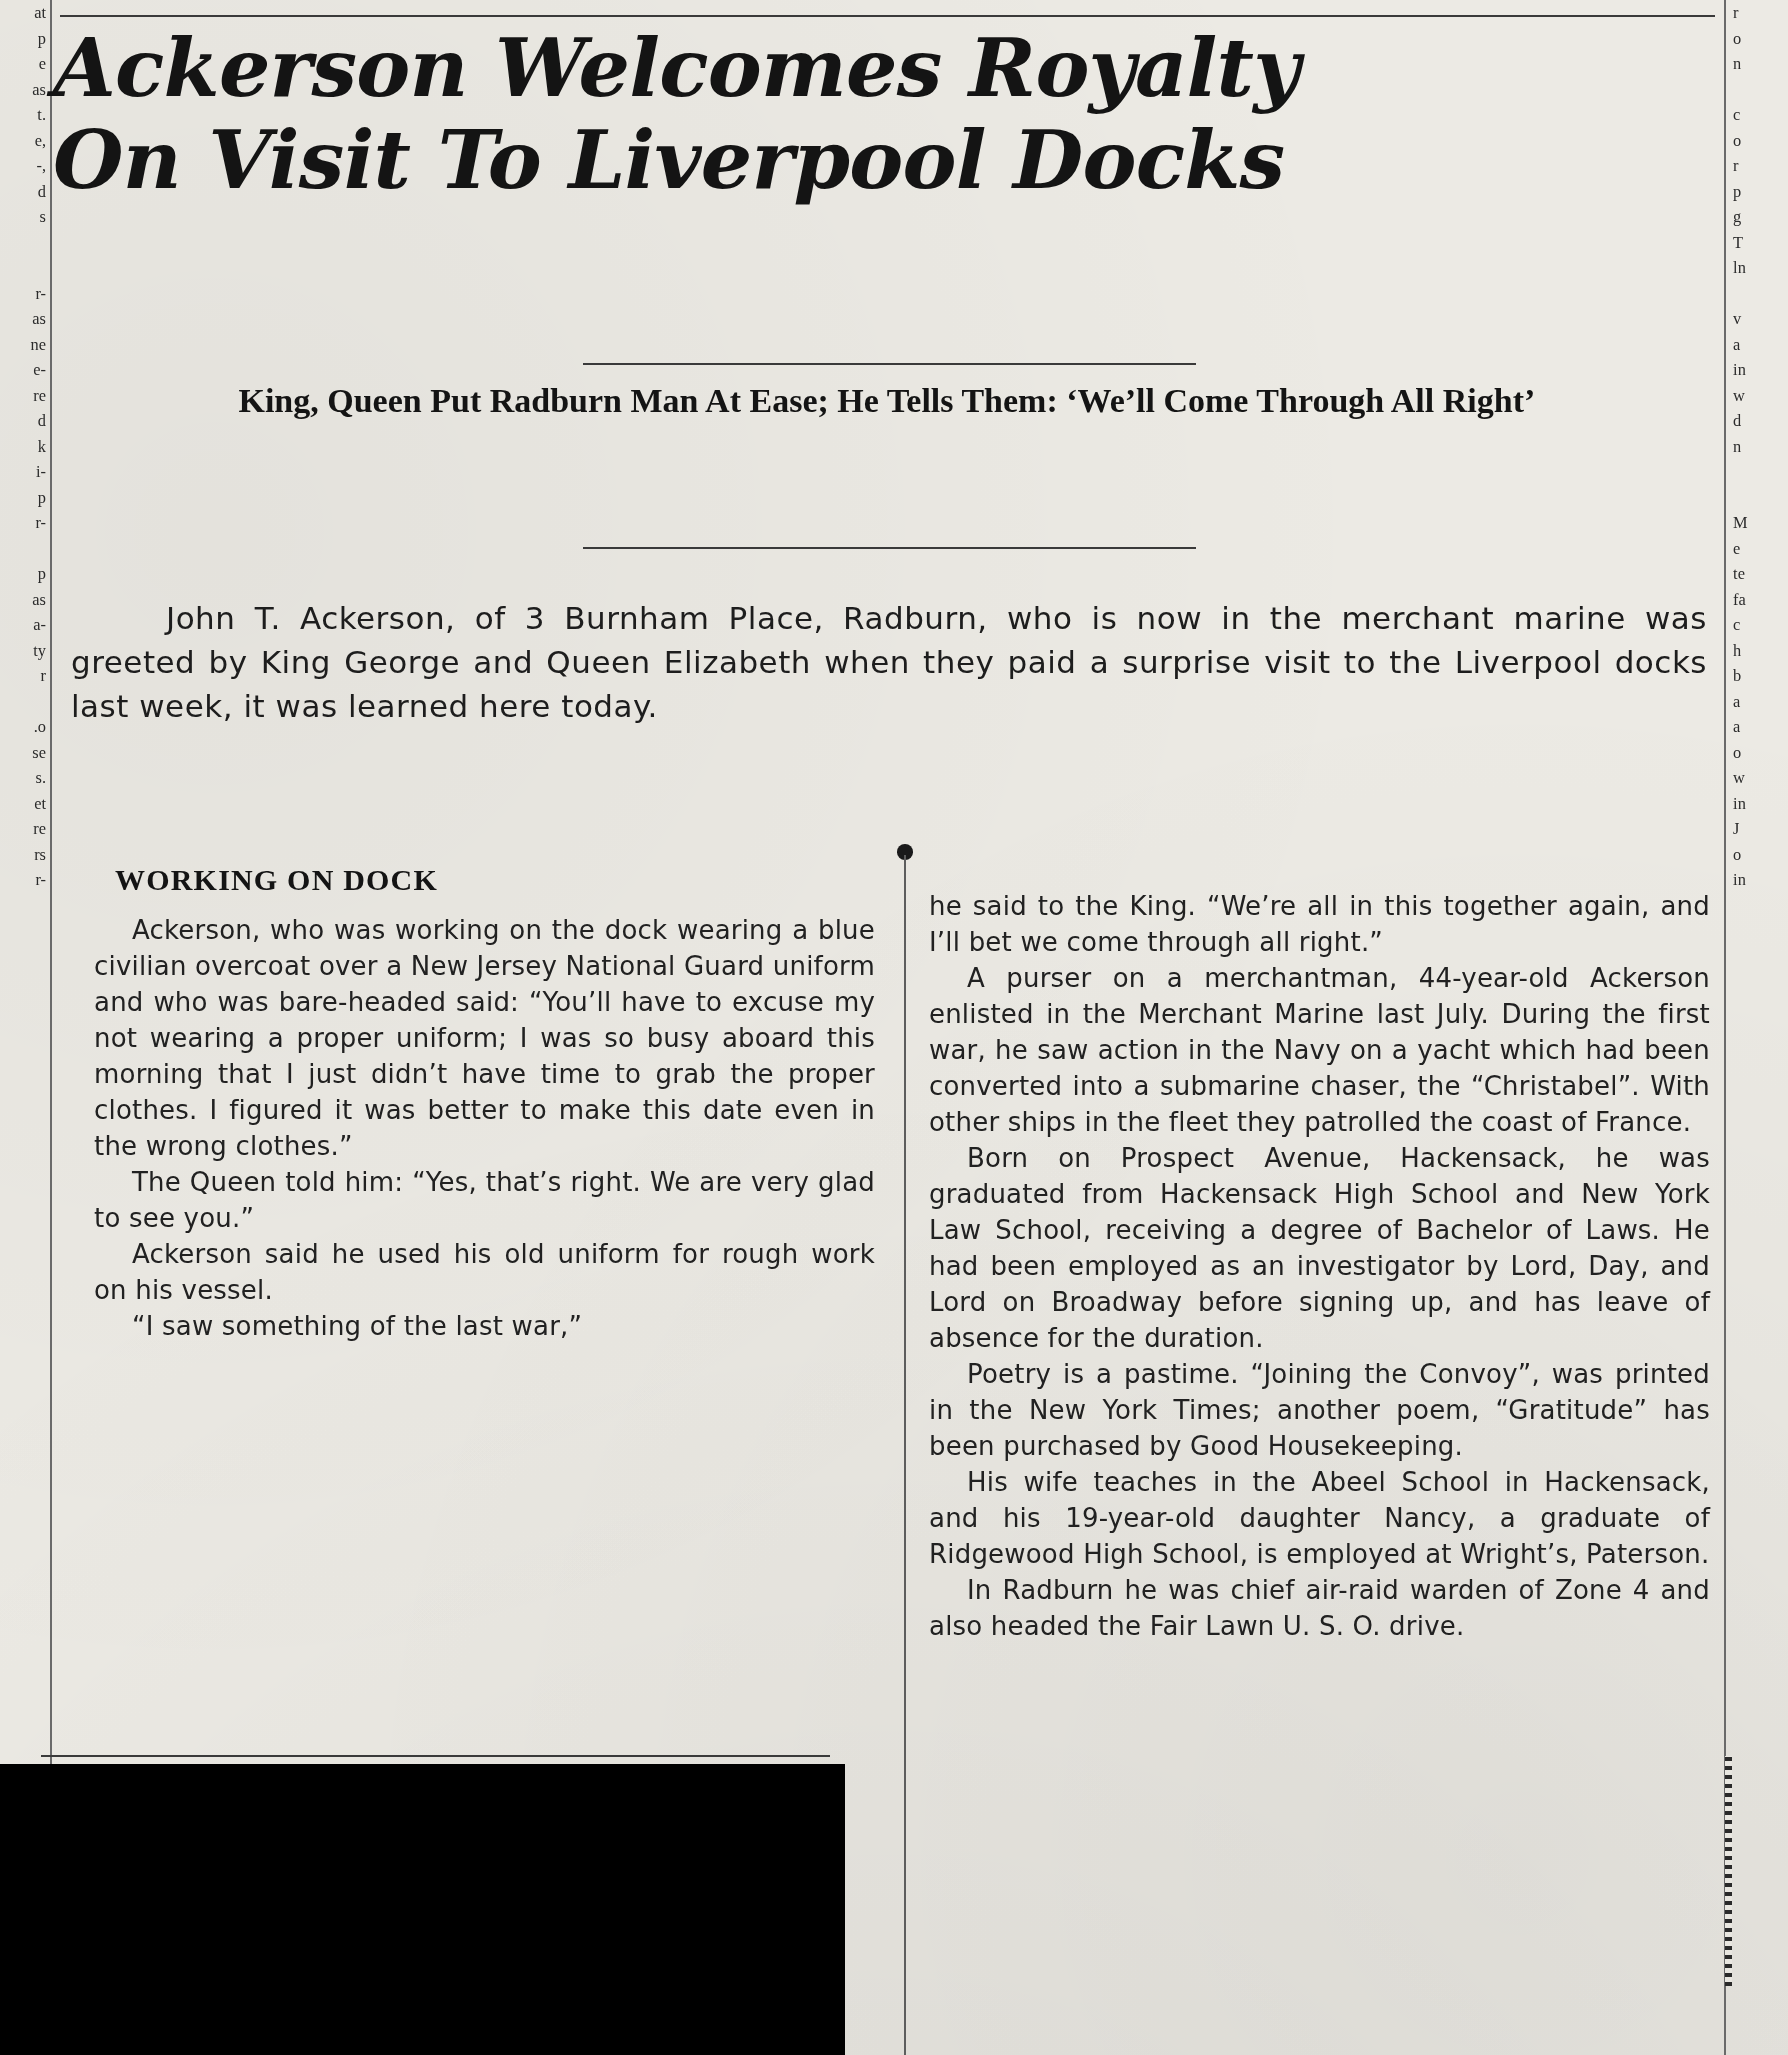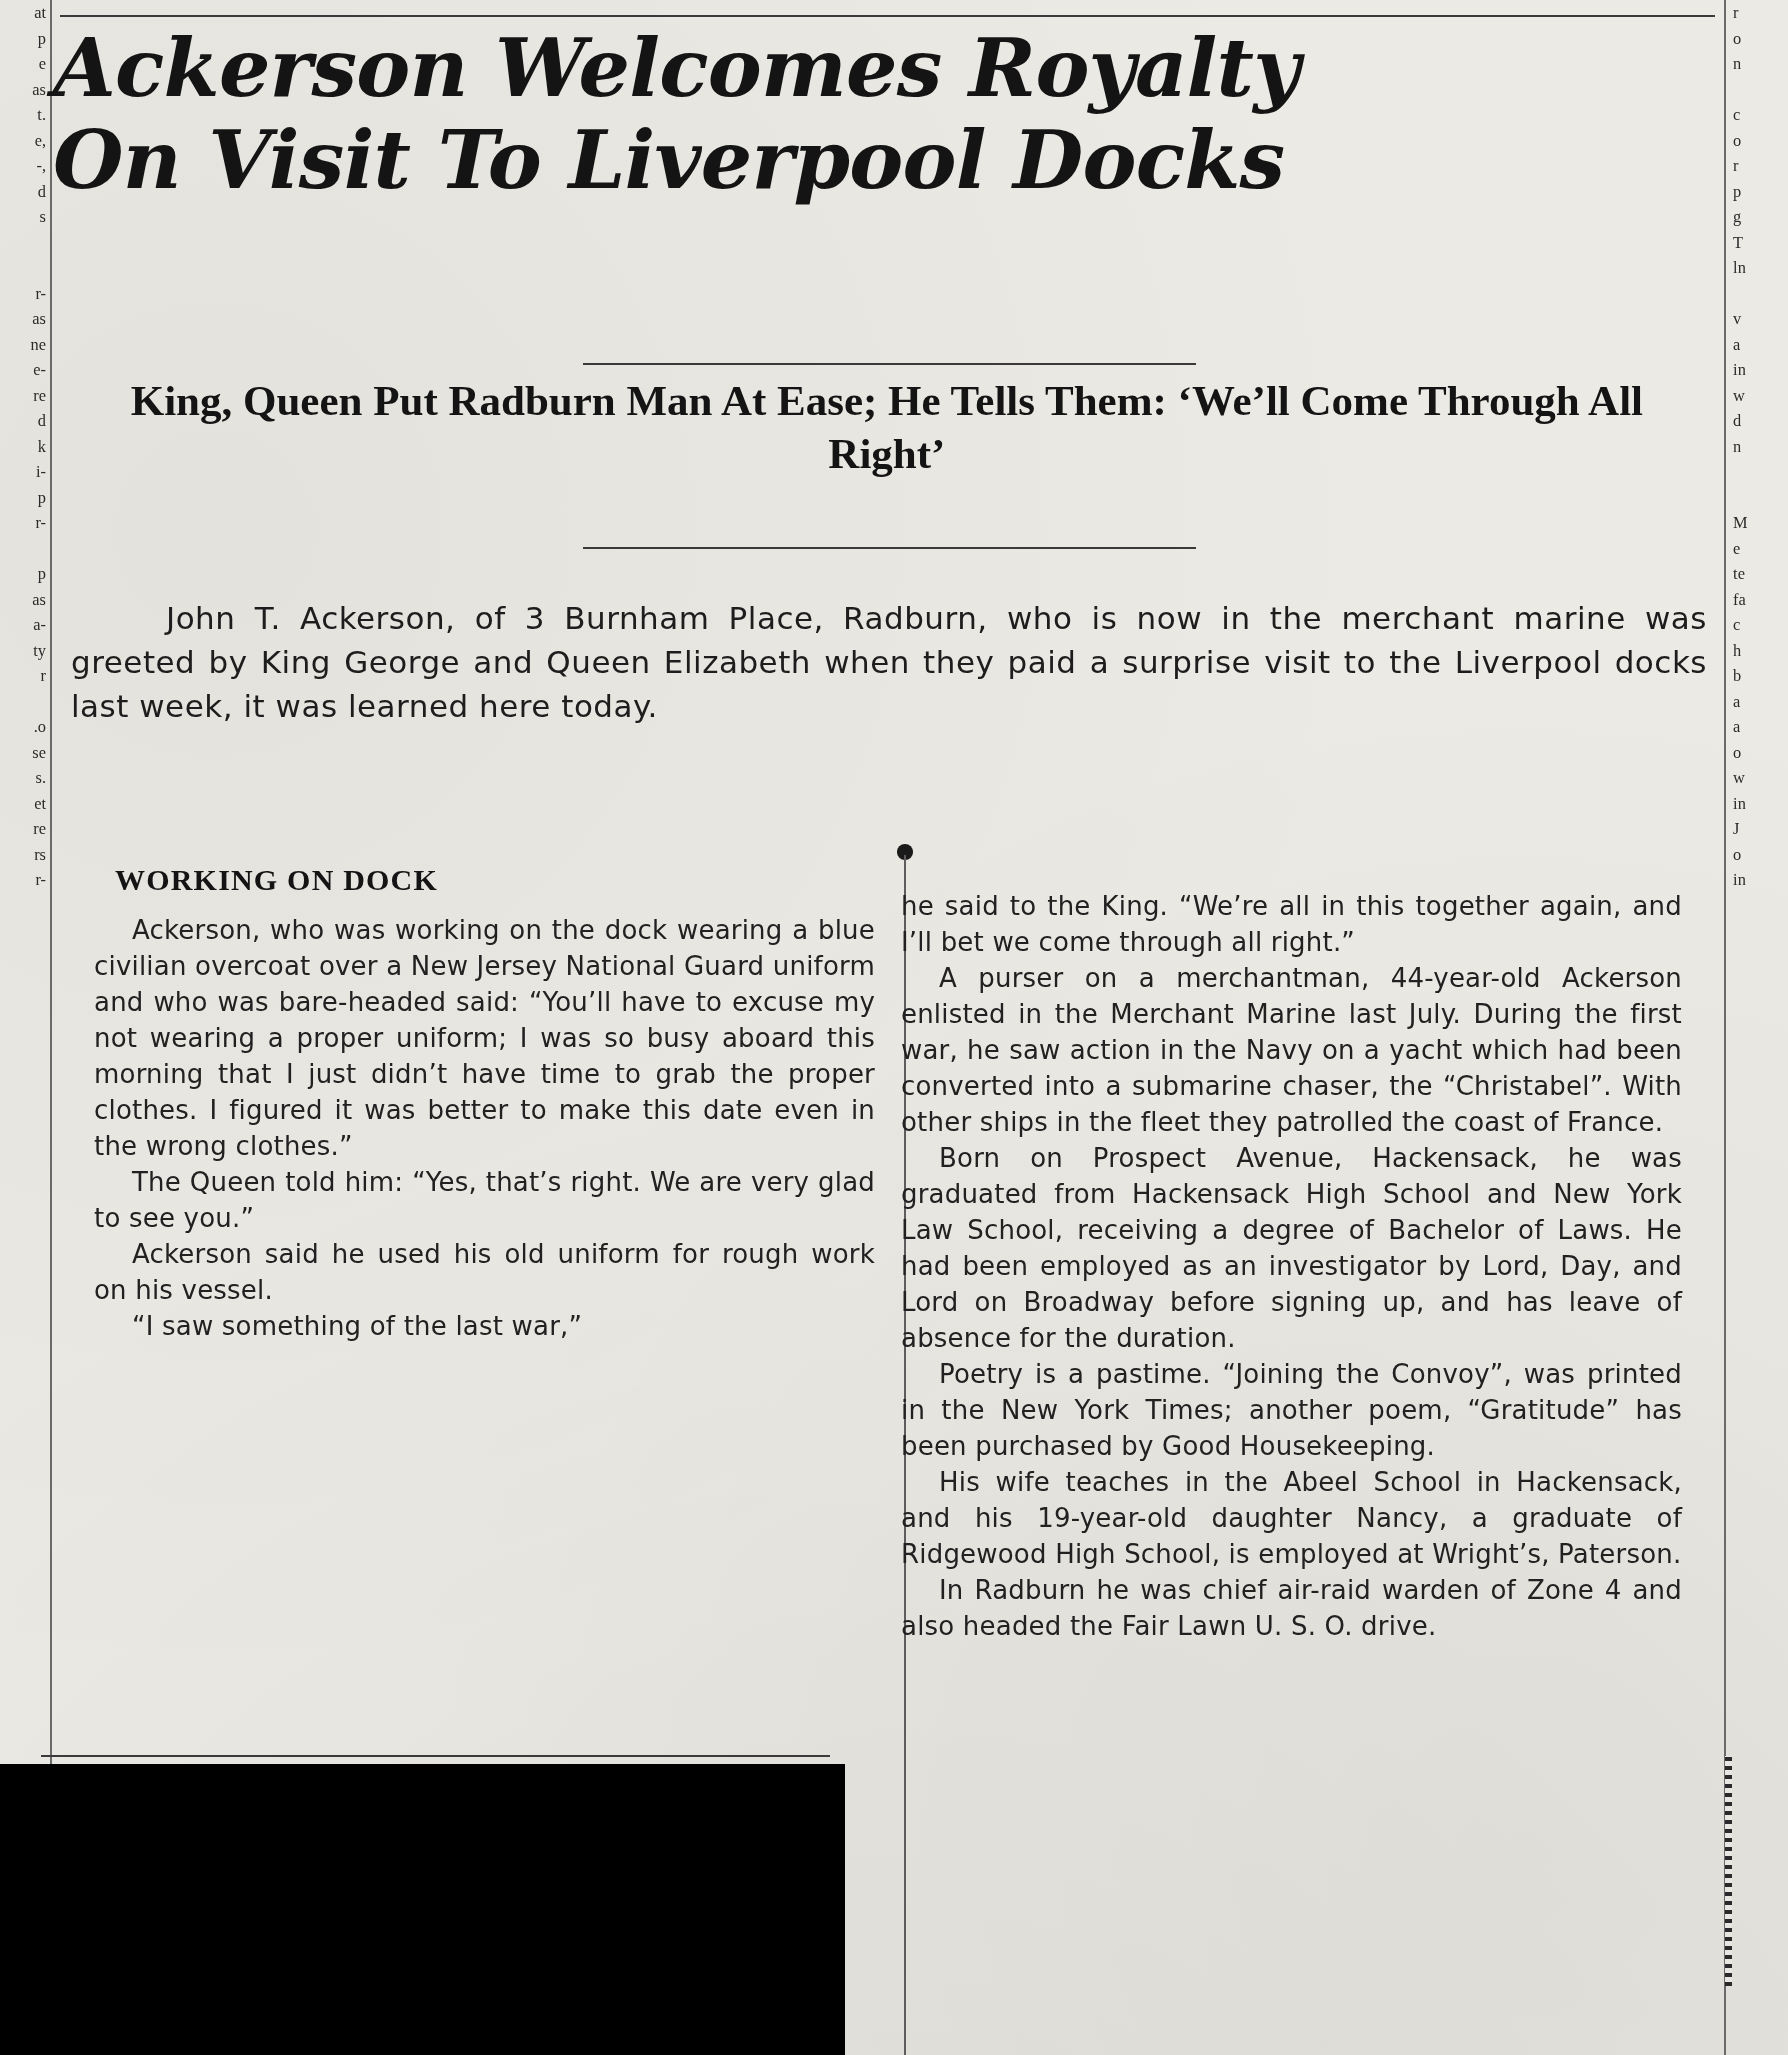--- a/index.html
+++ b/index.html
@@ -125,21 +125,21 @@
   .hr-2 { left: 530px; top: 547px; width: 613px; }
 
   .subhead {
     position: absolute;
     left: 16.4px;
     top: 374px;
     width: 1635px;
     text-align: center;
     font-family: "Liberation Serif", serif;
     font-weight: bold;
-    font-size: 43px;
+    font-size: 34px;
     line-height: 53px;
     color: #141414;
   }
 
   .lede {
     position: absolute;
     left: 18px;
     top: 572px;
     width: 1636px;
     font-family: "DejaVu Sans", sans-serif;
@@ -195,21 +195,21 @@
   }
   .col p { margin: 0; text-indent: 38px; }
   .col p.noindent { text-indent: 0; }
 
   .col-left {
     left: 41px;
     top: 912px;
     width: 781px;
   }
   .col-right {
-    left: 848px;
+    left: 876px;
     top: 888px;
     width: 781px;
   }
 
   
   .blackout {
     position: absolute;
     left: 0px;
     top: 1764px;
     width: 845px;

